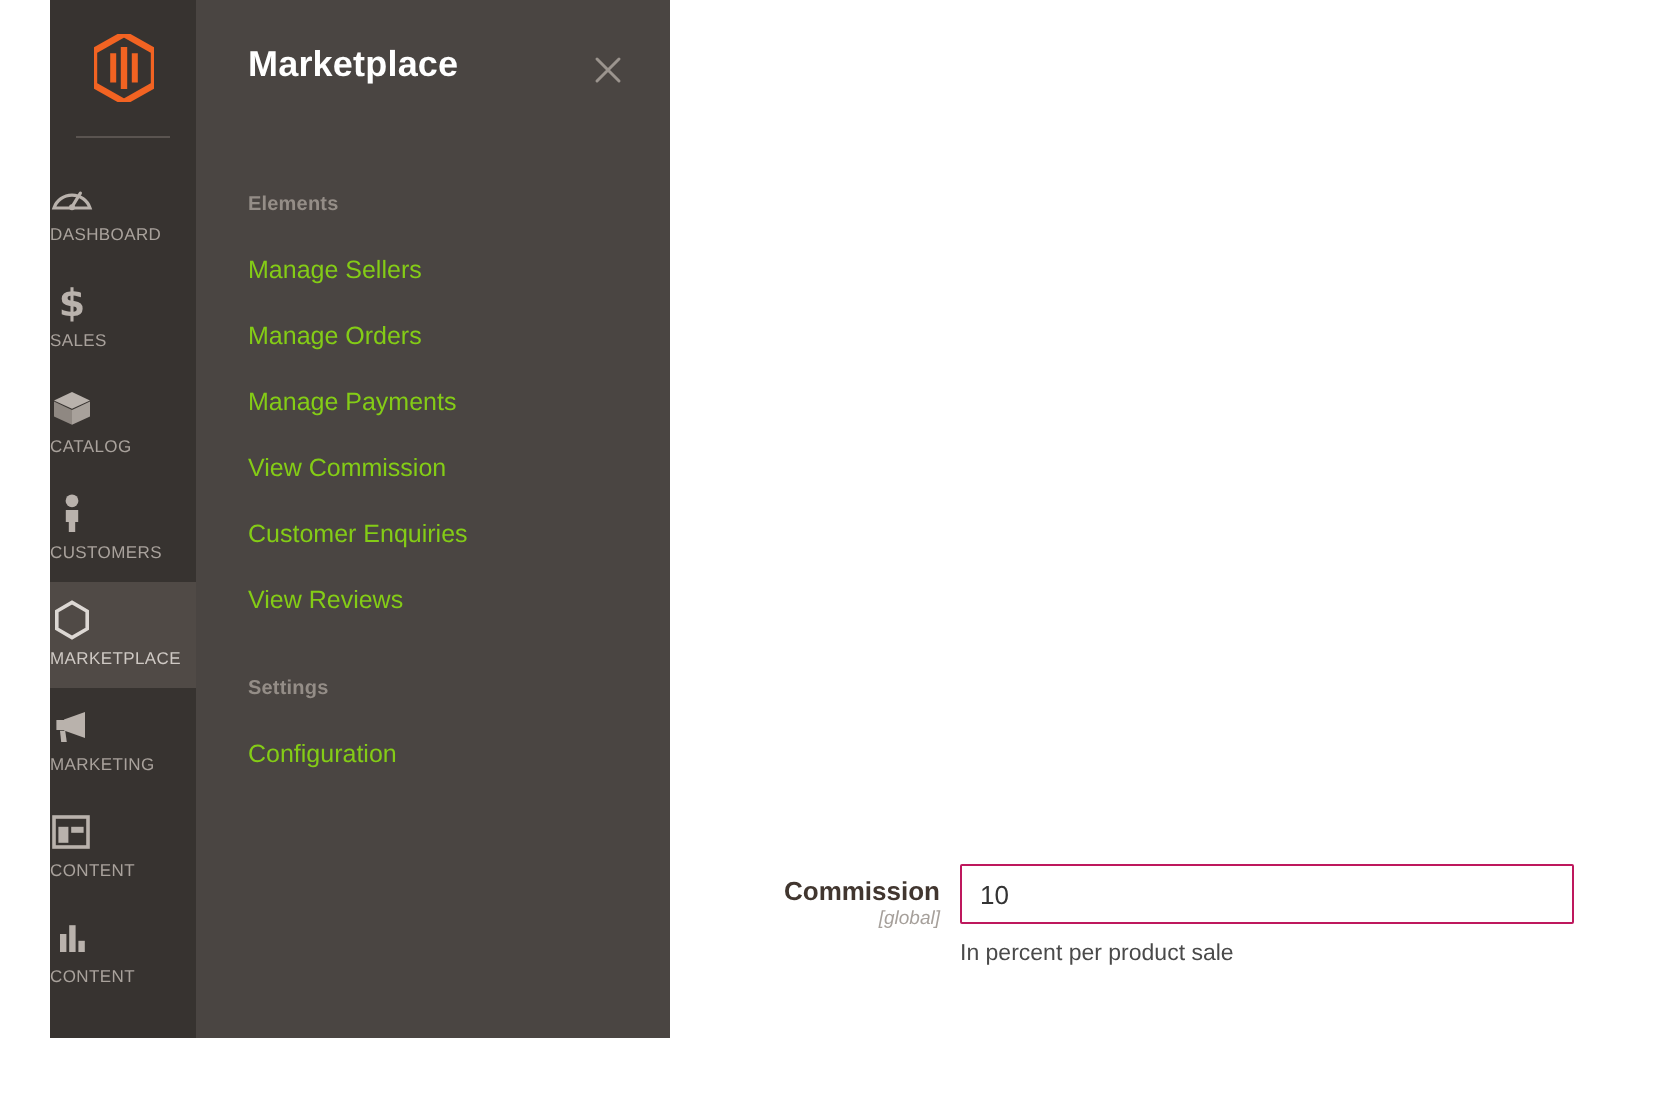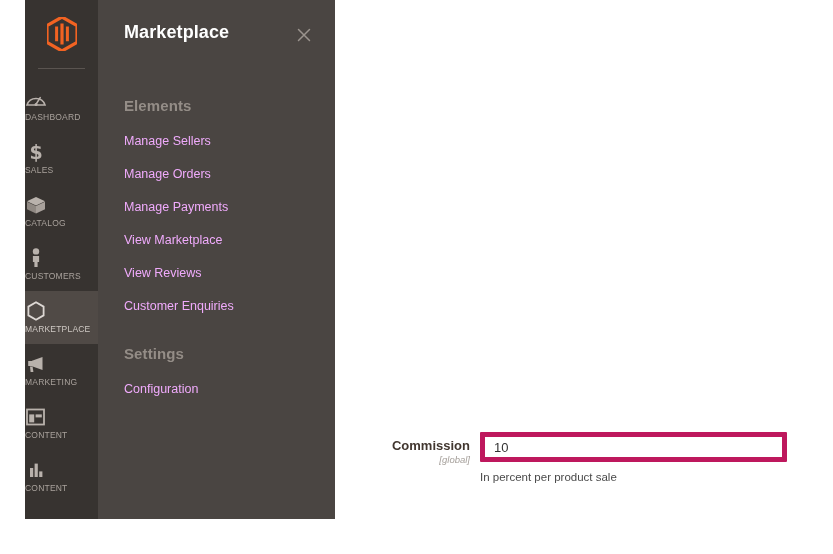--- a/index.html
+++ b/index.html
@@ -94,30 +94,30 @@
     top: 25px;
     width: 20px;
     height: 20px;
     cursor: pointer;
   }
   #flyout-close svg { display: block; }
 
   .flyout-section-title {
     margin: 0;
     padding: 23px 26px 10px 26px;
-    font-size: 15px;
+    font-size: 10px;
     font-weight: bold;
     color: #948d87;
     letter-spacing: 0.1px;
   }
   .flyout-link {
     display: block;
     padding: 10px 26px 9px 26px;
     font-size: 12.5px;
-    color: #f0abfc;
+    color: #84cc16;
     text-decoration: none;
     box-sizing: border-box;
   }
 
   
   #content-area {
     position: absolute;
     left: 335px;
     top: 0;
     right: 0;
@@ -155,21 +155,21 @@
   }
   #commission-control-cell {
     flex: 1;
   }
   #commission-input {
     display: block;
     width: 307px;
     height: 30px;
     box-sizing: border-box;
     padding: 0 9px;
-    border: 5px solid #be185d;
+    border: 1px solid #be185d;
     border-radius: 1px;
     background: #ffffff;
     font-family: "Liberation Sans", sans-serif;
     font-size: 13px;
     color: #333333;
     outline: none;
   }
   #commission-note {
     display: block;
     margin-top: 8px;
@@ -285,23 +285,23 @@
         <path d="M4.5 4.5 L15.5 15.5 M15.5 4.5 L4.5 15.5" stroke="#9b948e" stroke-width="1.5" stroke-linecap="round"></path>
       </svg>
     </span>
   </div>
 
   <div>
     <div class="flyout-section-title">Elements</div>
     <a class="flyout-link" href="#">Manage Sellers</a>
     <a class="flyout-link" href="#">Manage Orders</a>
     <a class="flyout-link" href="#">Manage Payments</a>
-    <a class="flyout-link" href="#">View Marketplace</a>
+    <a class="flyout-link" href="#">View Commission</a>
+    <a class="flyout-link" href="#">Customer Enquiries</a>
     <a class="flyout-link" href="#">View Reviews</a>
-    <a class="flyout-link" href="#">Customer Enquiries</a>
   </div>
 
   <div>
     <div class="flyout-section-title">Settings</div>
     <a class="flyout-link" href="#">Configuration</a>
   </div>
 </div>
 
 <div id="content-area">
 

